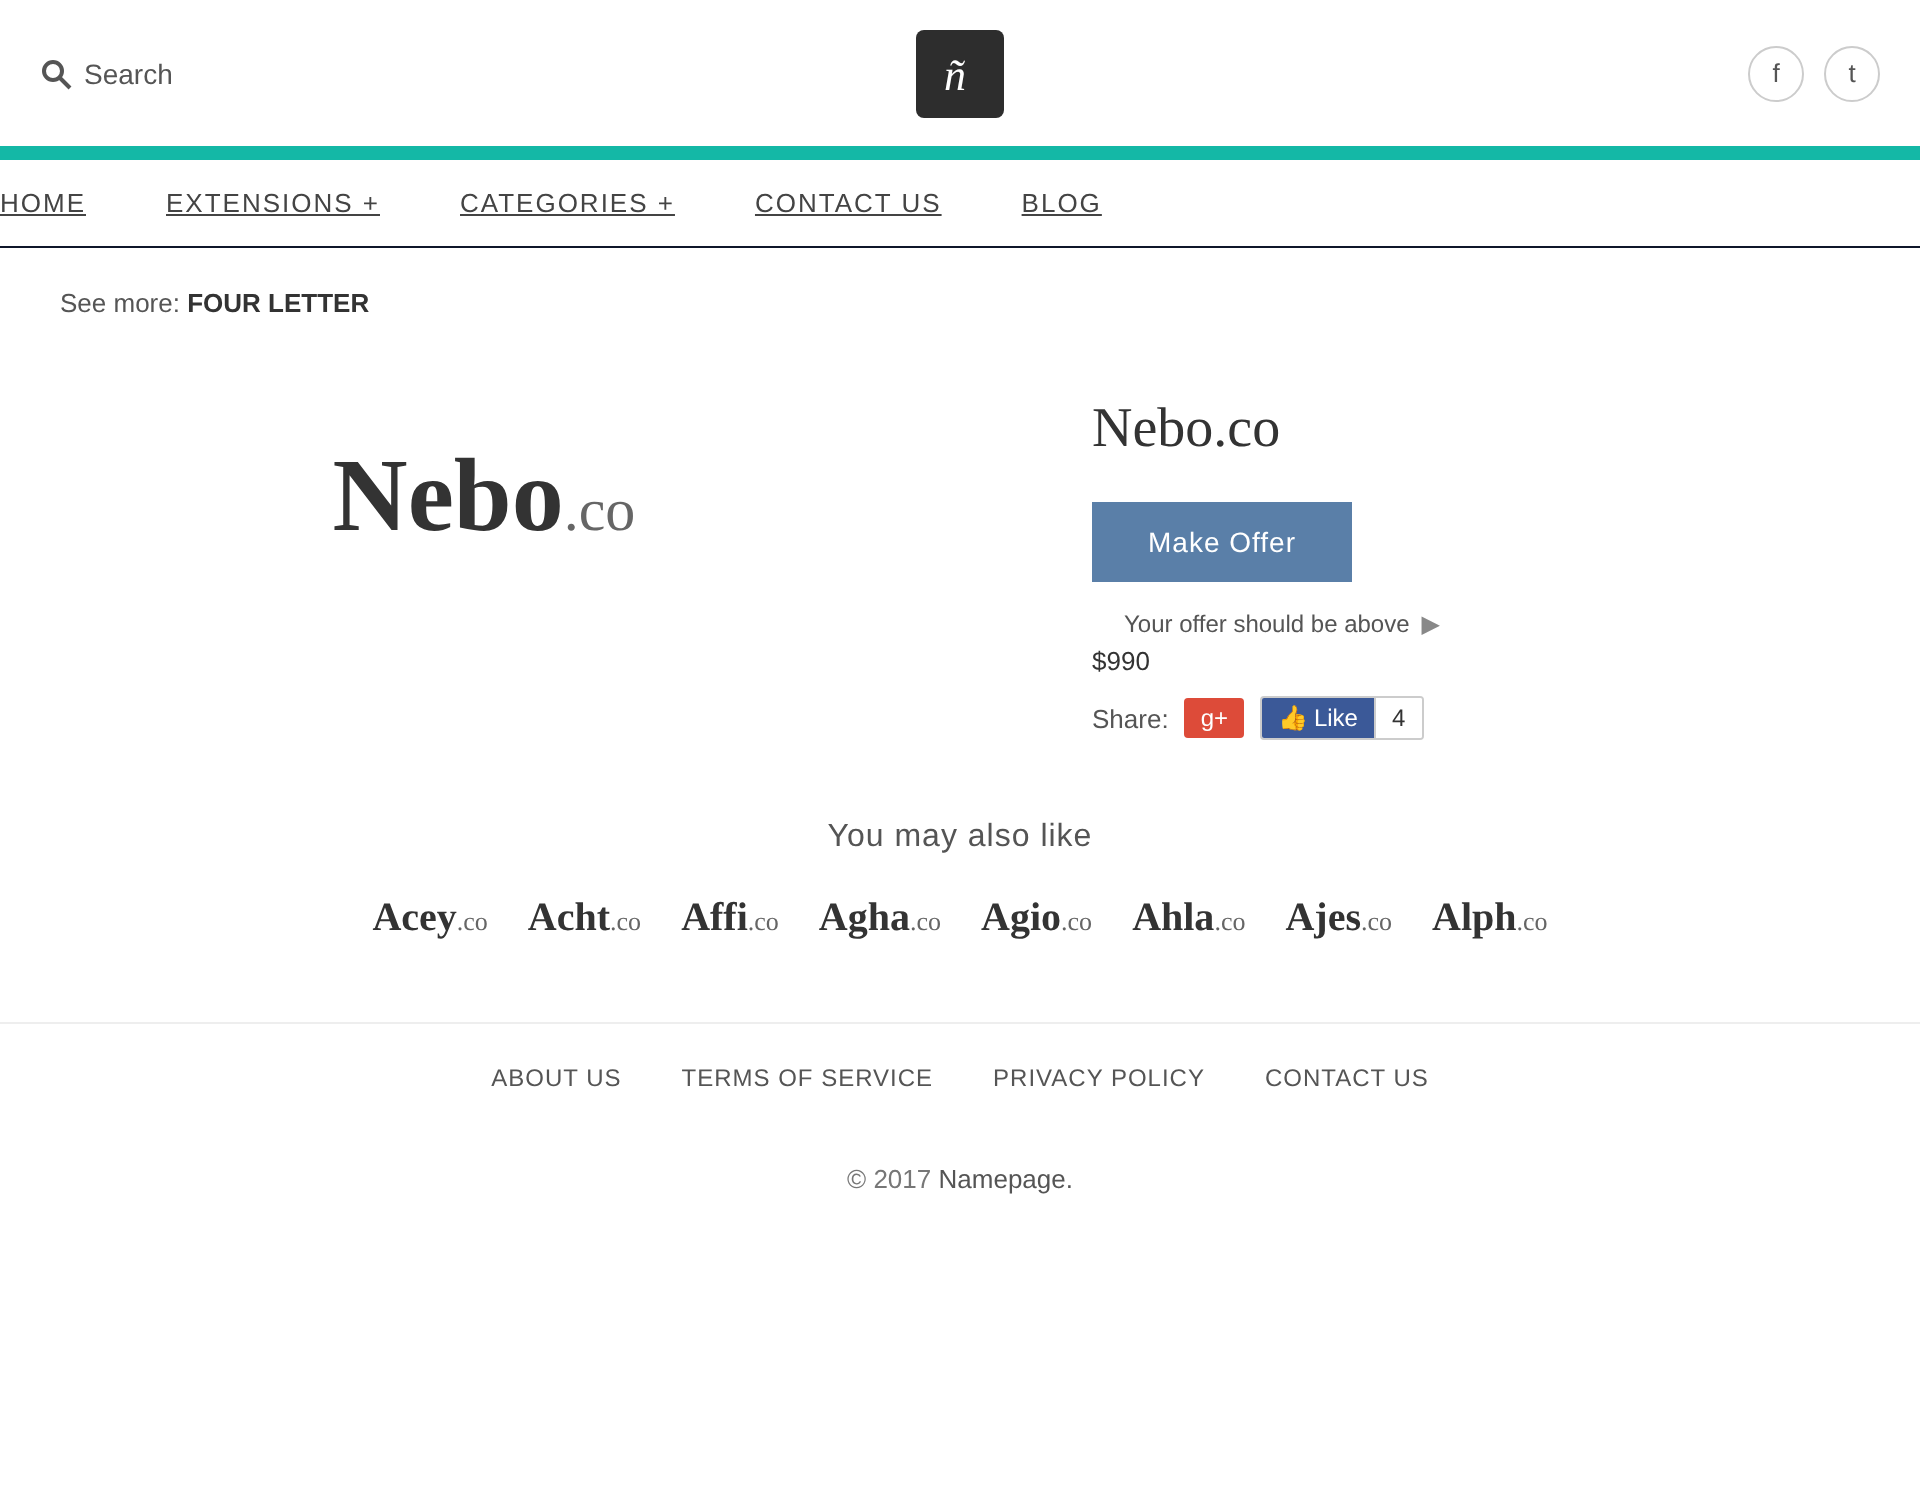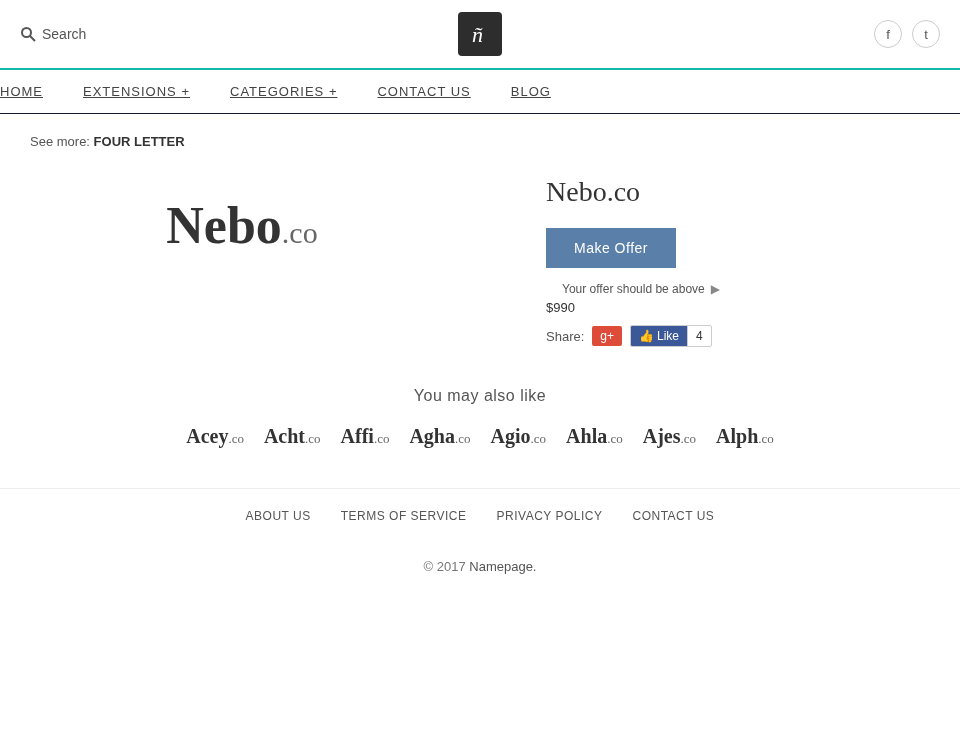--- a/index.html
+++ b/index.html
@@ -4,22 +4,22 @@
   <style>
     * { box-sizing: border-box; margin: 0; padding: 0; }
     body { font-family: Arial, sans-serif; background: #fff; color: #333; }
 
     
     .header {
       display: flex;
       align-items: center;
       justify-content: space-between;
       padding: 26px 20px;
-      border-bottom: 2px solid #14b8a6;
-      height: 70px;
+      border-bottom: 7px solid #14b8a6;
+      height: 80px;
     }
     .header-left {
       display: flex;
       align-items: center;
       gap: 6px;
       color: #555;
       font-size: 14px;
       cursor: pointer;
     }
     .header-left .search-icon-svg {
@@ -100,21 +100,21 @@
     .main {
       max-width: 940px;
       margin: 0 auto;
       padding: 20px;
     }
 
     
     .see-more {
       font-size: 13px;
       color: #555;
-      margin-bottom: 7px;
+      margin-bottom: 20px;
     }
     .see-more-link {
       font-weight: bold;
       color: #333;
       cursor: pointer;
     }
 
     
     .product-section {
       display: flex;

